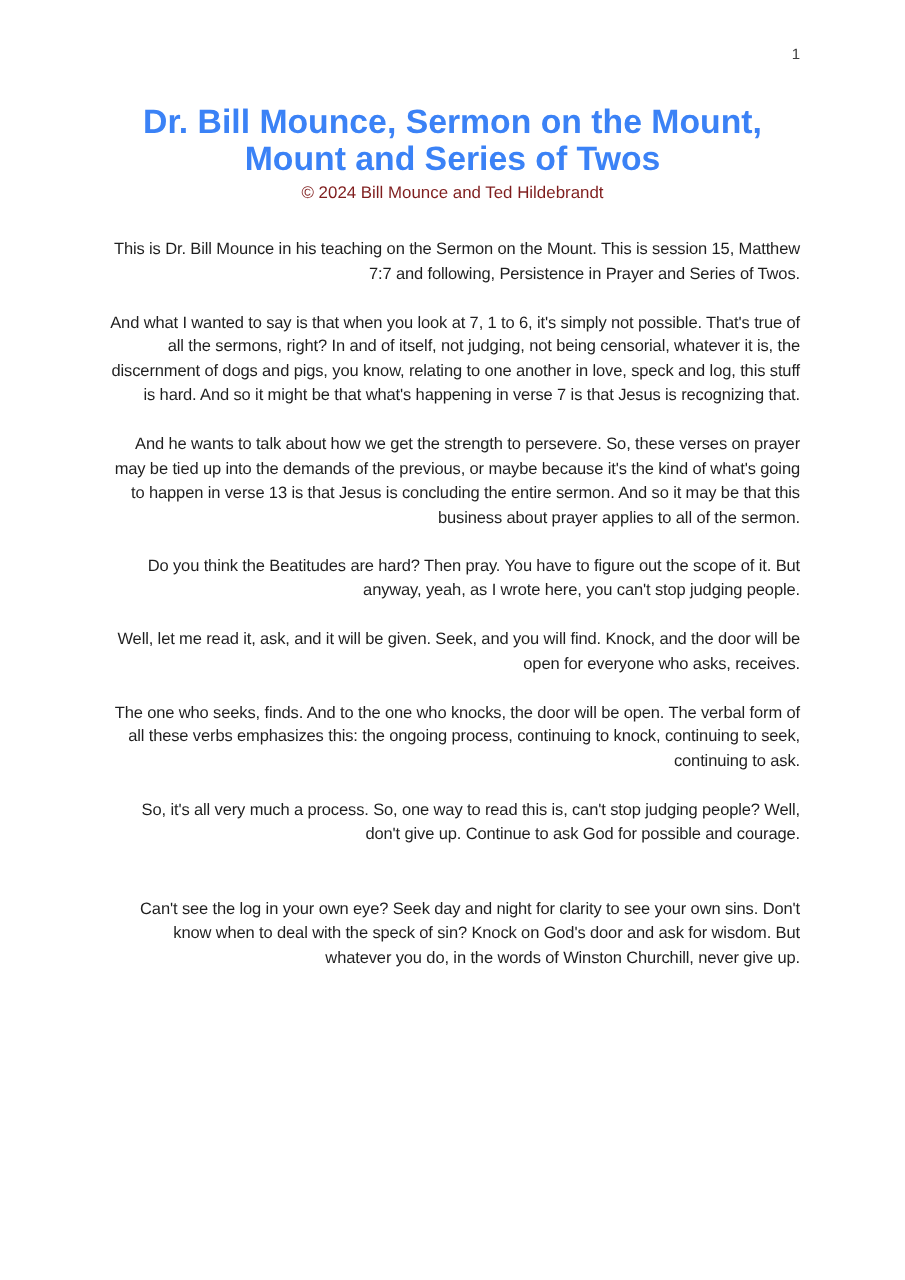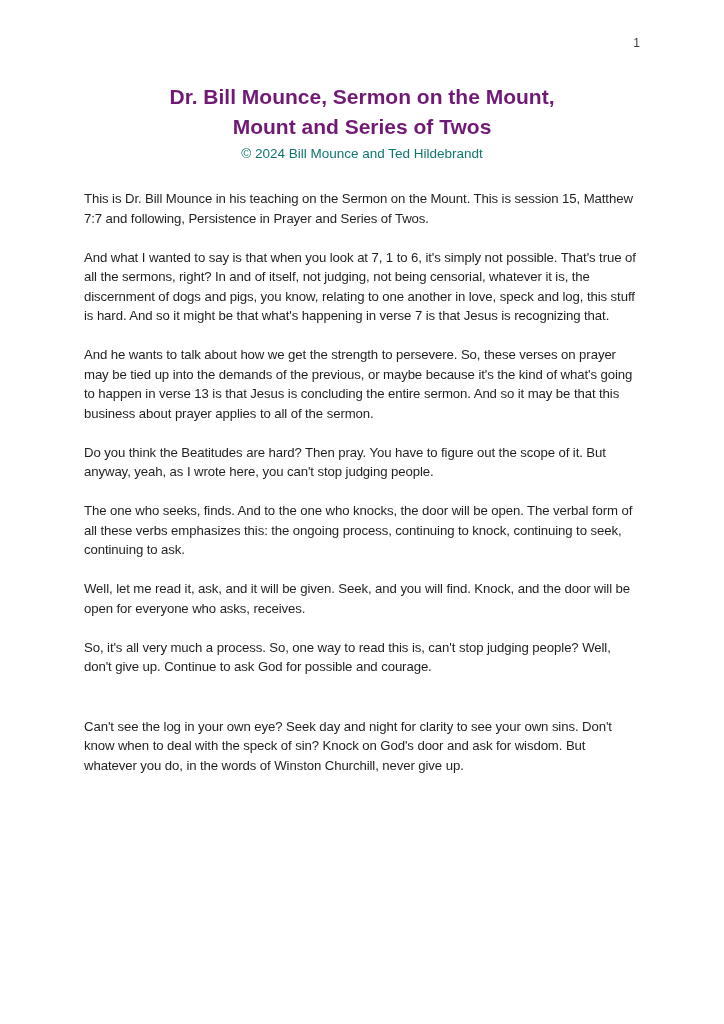--- a/index.html
+++ b/index.html
@@ -23,37 +23,38 @@
   }
   .page-number {
     text-align: right;
     font-size: 12px;
     line-height: 14px;
     color: #3d3d3d;
   }
   .title {
     margin: 32px 0 0 0;
     text-align: center;
-    font-size: 21px;
+    font-size: 27px;
     font-weight: bold;
     line-height: 30px;
-    color: #701a75;
+    color: #3b82f6;
   }
   .copyright {
     margin-top: 3px;
     text-align: center;
     font-size: 13.5px;
     line-height: 18px;
-    color: #0f766e;
+    color: #7f1d1d;
   }
   .body-text {
     margin-top: 26px;
     font-size: 13.2px;
     line-height: 19.5px;
     letter-spacing: -0.1px;
+    text-align: right;
   }
   .body-text p {
     margin: 0 0 19.5px 0;
   }
   .body-text p:last-child {
     margin-bottom: 0;
     margin-top: 40px;
   }
 </style>
 </head>
@@ -68,19 +69,19 @@
     <div>Mount and Series of Twos</div>
   </h1>
 
   <div class="copyright">© 2024 Bill Mounce and Ted Hildebrandt</div>
 
   <div class="body-text">
       <p>This is Dr. Bill Mounce in his teaching on the Sermon on the Mount. This is session 15, Matthew 7:7 and following, Persistence in Prayer and Series of Twos.</p>
       <p>And what I wanted to say is that when you look at 7, 1 to 6, it's simply not possible. That's true of all the sermons, right? In and of itself, not judging, not being censorial, whatever it is, the discernment of dogs and pigs, you know, relating to one another in love, speck and log, this stuff is hard. And so it might be that what's happening in verse 7 is that Jesus is recognizing that.</p>
       <p>And he wants to talk about how we get the strength to persevere. So, these verses on prayer may be tied up into the demands of the previous, or maybe because it's the kind of what's going to happen in verse 13 is that Jesus is concluding the entire sermon. And so it may be that this business about prayer applies to all of the sermon.</p>
       <p>Do you think the Beatitudes are hard? Then pray. You have to figure out the scope of it. But anyway, yeah, as I wrote here, you can't stop judging people.</p>
+      <p>Well, let me read it, ask, and it will be given. Seek, and you will find. Knock, and the door will be open for everyone who asks, receives.</p>
       <p>The one who seeks, finds. And to the one who knocks, the door will be open. The verbal form of all these verbs emphasizes this: the ongoing process, continuing to knock, continuing to seek, continuing to ask.</p>
-      <p>Well, let me read it, ask, and it will be given. Seek, and you will find. Knock, and the door will be open for everyone who asks, receives.</p>
       <p>So, it's all very much a process. So, one way to read this is, can't stop judging people? Well, don't give up. Continue to ask God for possible and courage.</p>
       <p>Can't see the log in your own eye? Seek day and night for clarity to see your own sins. Don't know when to deal with the speck of sin? Knock on God's door and ask for wisdom. But whatever you do, in the words of Winston Churchill, never give up.</p>
     </div>
 
 </div>
 
 </body></html>

